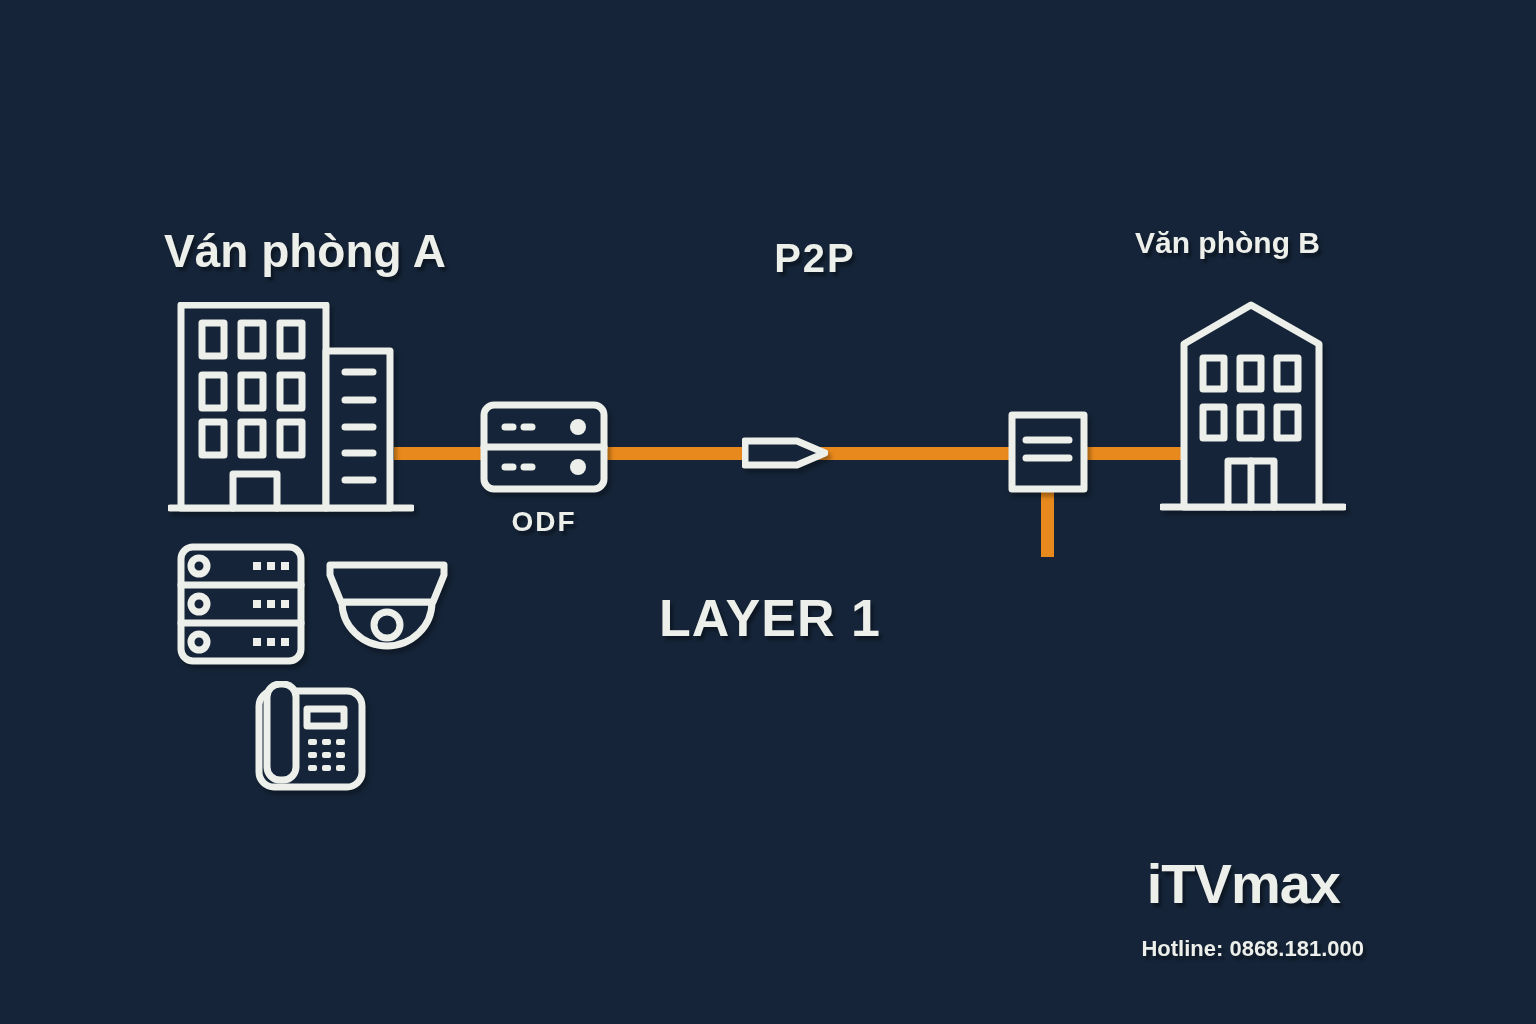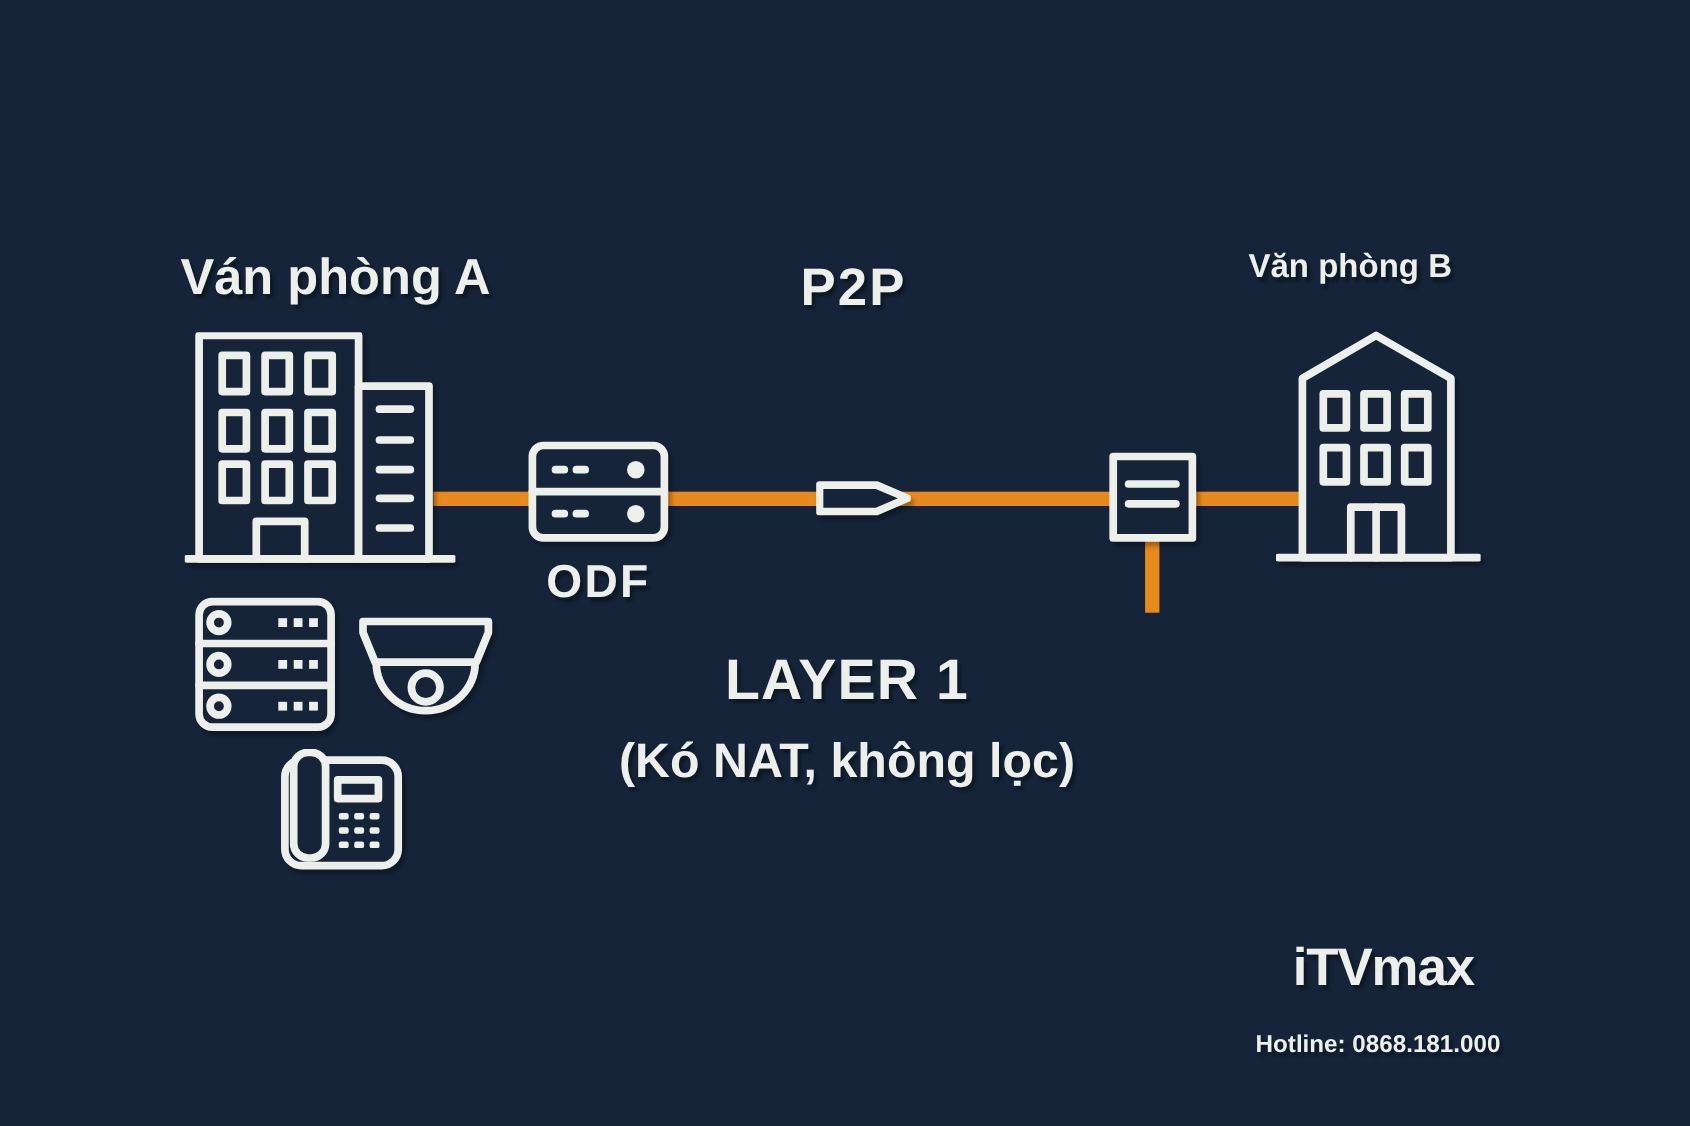--- a/index.html
+++ b/index.html
@@ -25,26 +25,26 @@
   }
   .icon{position:absolute;filter:drop-shadow(3px 4px 2px rgba(0,0,0,0.30));}
   .line{position:absolute;background:var(--accent-orange,#E8891D);z-index:1;}
   .icon svg{display:block;}
   .st{fill:none;stroke:var(--icon-white,#EDEFEA);stroke-width:7;stroke-linejoin:round;stroke-linecap:round;}
   .stf{fill:var(--background,#152438);stroke:var(--icon-white,#EDEFEA);stroke-width:7;stroke-linejoin:round;stroke-linecap:round;}
   .fw{fill:var(--icon-white,#EDEFEA);stroke:none;}
   .z2{z-index:2;}
   .z3{z-index:3;}
   #office-a-label{left:130px;top:228px;width:350px;font-size:46px;}
-  #p2p-label{left:681px;top:238px;width:190px;font-size:48px;letter-spacing:2px;}
+  #p2p-label{left:720px;top:238px;width:190px;font-size:40px;letter-spacing:2px;}
   #office-b-label{left:1055px;top:228px;width:345px;font-size:30px;}
-  #odf-label{left:478px;top:508px;width:132px;font-size:42px;letter-spacing:2px;}
+  #odf-label{left:478px;top:508px;width:132px;font-size:28px;letter-spacing:2px;}
   #layer-title{left:540px;top:592px;width:460px;font-size:52px;letter-spacing:1px;}
   #layer-subtitle{left:510px;top:670px;width:520px;font-size:44px;}
-  #brand-logo{right:72px;top:856px;font-size:48px;text-align:right;letter-spacing:-1px;}
+  #brand-logo{right:72px;top:856px;font-size:56px;text-align:right;letter-spacing:-1px;}
   #brand-hotline{right:48px;top:938px;font-size:22px;text-align:right;}
 </style>
 </head>
 <body>
 
 <div id="canvas">
 
   <div class="lbl z3" id="office-a-label">Ván phòng A</div>
   <div class="lbl z3" id="p2p-label">P2P</div>
   <div class="lbl z3" id="office-b-label">Văn phòng B</div>
@@ -157,18 +157,17 @@
       <rect x="58" y="71" width="9" height="6" rx="2" class="fw"></rect>
         <rect x="72" y="71" width="9" height="6" rx="2" class="fw"></rect>
         <rect x="86" y="71" width="9" height="6" rx="2" class="fw"></rect>
       <rect x="58" y="84" width="9" height="6" rx="2" class="fw"></rect>
         <rect x="72" y="84" width="9" height="6" rx="2" class="fw"></rect>
         <rect x="86" y="84" width="9" height="6" rx="2" class="fw"></rect>
     </svg>
   </div>
 
   <div class="lbl z3" id="layer-title">LAYER 1</div>
-  <div class="lbl z3" id="layer-subtitle">(Kó NAT, không lọc)</div>
 
   <div class="lbl z3" id="brand-logo">iTVmax</div>
   <div class="lbl z3" id="brand-hotline">Hotline: 0868.181.000</div>
 
 </div>
 
 </body></html>

